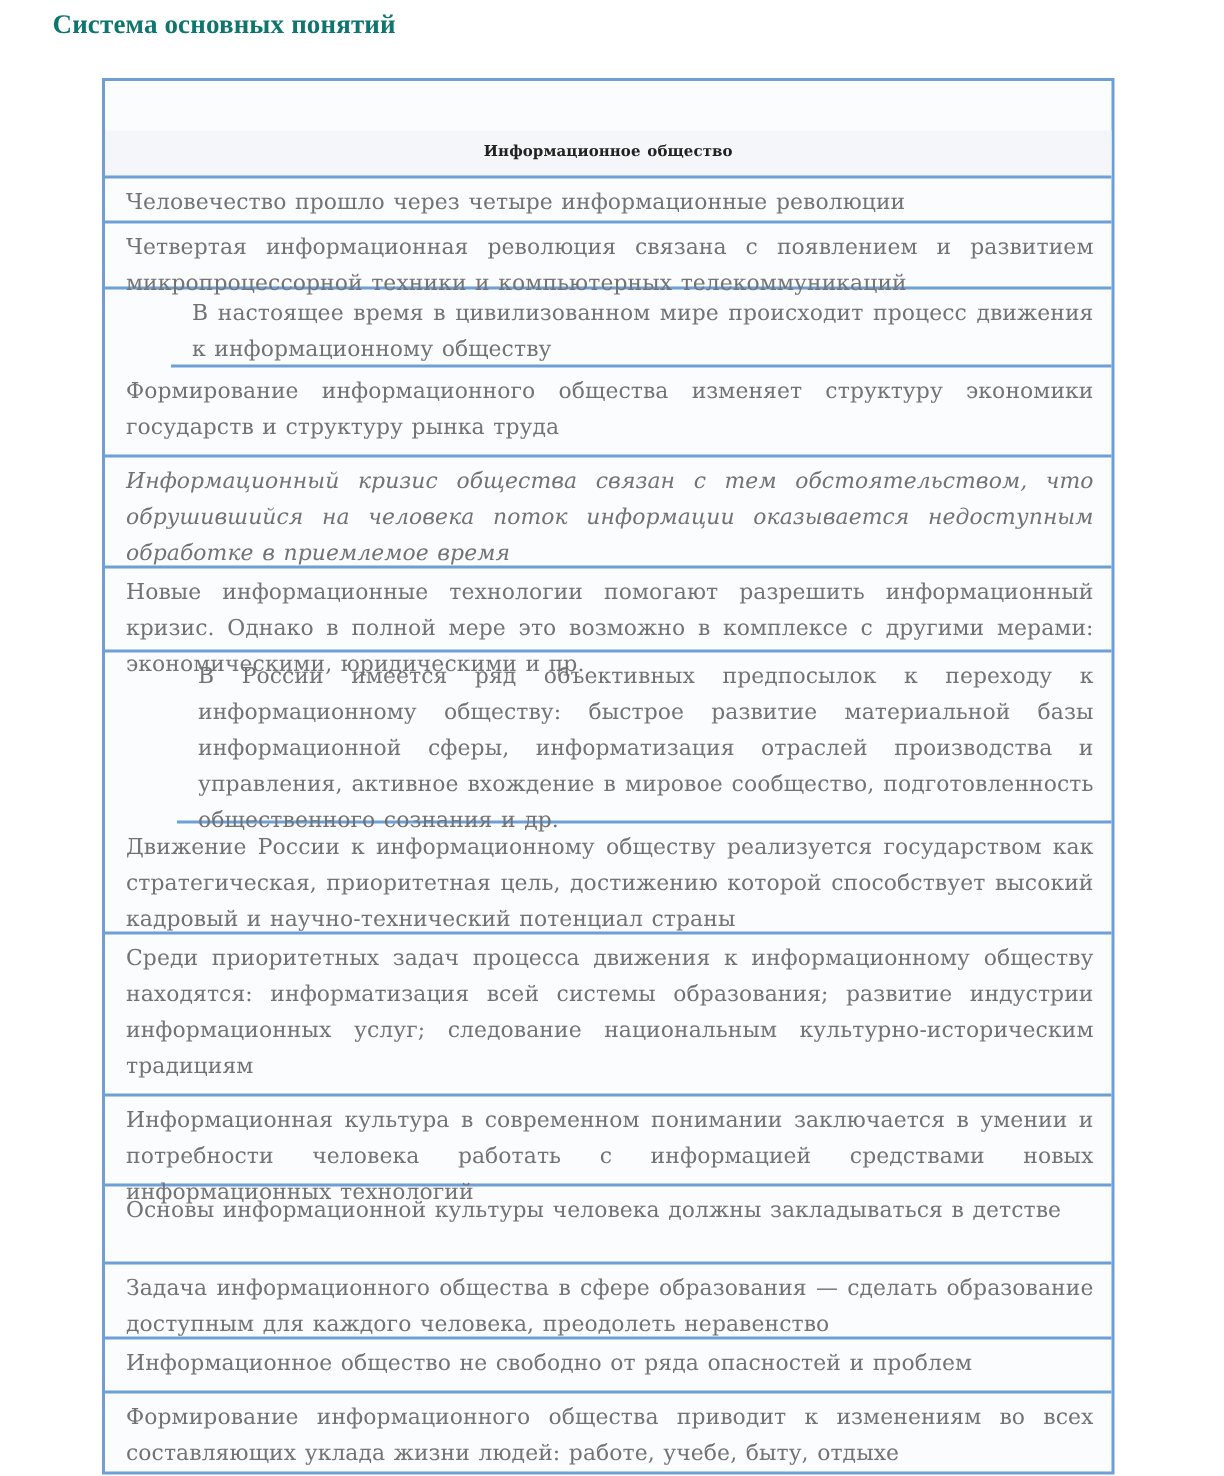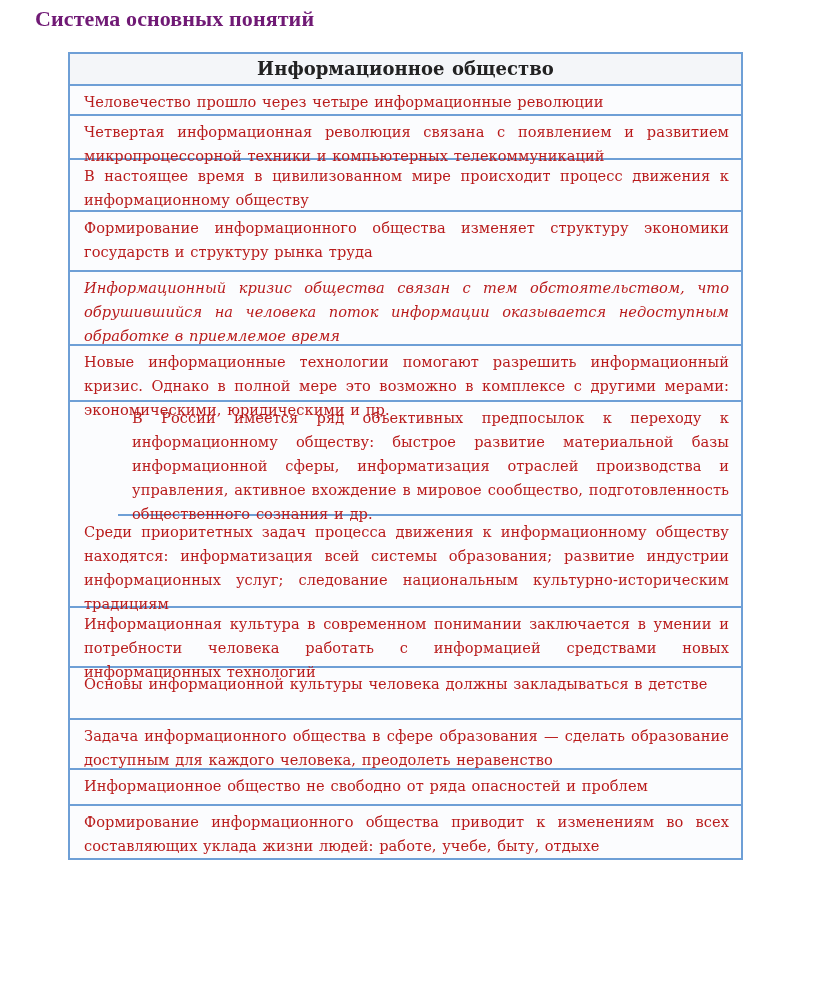--- a/index.html
+++ b/index.html
@@ -14,70 +14,71 @@
       overflow: hidden;
       font-family: "DejaVu Serif", "Liberation Serif", serif;
       color: #3a3a3a;
     }
     .page-title {
       position: absolute;
       left: 35px;
       top: 6px;
       font-family: "Liberation Serif", serif;
       font-weight: bold;
-      font-size: 22px;
-      color: #701a75;
+      font-size: 18px;
+      color: #0f766e;
       letter-spacing: 0.1px;
       margin: 0;
     }
     .concepts-table {
       position: absolute;
       left: 68px;
       top: 52px;
       width: 671px;
       border: 2px solid #6e9fd6;
       border-collapse: collapse;
       background: #fbfcfe;
     }
     .concepts-table .row {
       border-bottom: 2px solid #6e9fd6;
       box-sizing: border-box;
       padding: 4px 12px 4px 14px;
       font-size: 14.6px;
       line-height: 24px;
       text-align: justify;
       text-align-last: left;
-      color: #b91c1c;
+      color: #737373;
       letter-spacing: 0.05px;
       word-spacing: 1px;
       hyphens: manual;
     }
     .concepts-table .row:last-child {
       border-bottom: none;
     }
     .concepts-table .header-row {
       height: 32px;
       padding: 0;
       display: flex;
       align-items: center;
       justify-content: center;
       font-weight: bold;
-      font-size: 18px;
+      font-size: 10px;
       color: #222222;
       background: #f4f6f9;
+      margin-top: 33px;
     }
     .r1  { height: 30px; }
     .r2  { height: 44px; }
-    .r3  { height: 52px; }
+    .r3  { height: 52px; margin-left: 44px; }
     .r4  { height: 60px; }
     .r5  { height: 74px; font-style: italic; }
     .r6  { height: 56px; }
     .r7  { height: 114px; margin-left: 48px; }
     .r8  { height: 74px; }
-    .r9  { height: 92px; }
+    .r9  { height: 108px; }
     .r10 { height: 60px; }
     .r11 { height: 52px; }
     .r12 { height: 50px; }
     .r13 { height: 52px; }
     .r14 { height: 36px; }
     .row-text {
       display: block;
     }
   </style>
 </head>
@@ -103,20 +104,23 @@
     </div>
   <div class="row r5">
       <span class="row-text">Информационный кризис общества связан с тем обстоятельством, что обрушившийся на человека поток информации оказывается недоступным обработке в приемлемое время</span>
     </div>
   <div class="row r6">
       <span class="row-text">Новые информационные технологии помогают разрешить информационный кризис. Однако в полной мере это возможно в комплексе с другими мерами: экономическими, юридическими и пр.</span>
     </div>
   <div class="row r7">
       <span class="row-text">В России имеется ряд объективных предпосылок к переходу к информационному обществу: быстрое развитие материальной базы информационной сферы, информатизация отраслей производства и управления, активное вхождение в мировое сообщество, подготовленность общественного сознания и др.</span>
     </div>
+  <div class="row r8">
+      <span class="row-text">Движение России к информационному обществу реализуется государством как стратегическая, приоритетная цель, достижению которой способствует высокий кадровый и научно-технический потенциал страны</span>
+    </div>
   <div class="row r9">
       <span class="row-text">Среди приоритетных задач процесса движения к информационному обществу находятся: информатизация всей системы образования; развитие индустрии информационных услуг; следование национальным культурно-историческим традициям</span>
     </div>
   <div class="row r10">
       <span class="row-text">Информационная культура в современном понимании заключается в умении и потребности человека работать с информацией средствами новых информационных технологий</span>
     </div>
   <div class="row r11">
       <span class="row-text">Основы информационной культуры человека должны закладываться в детстве</span>
     </div>
   <div class="row r12">

